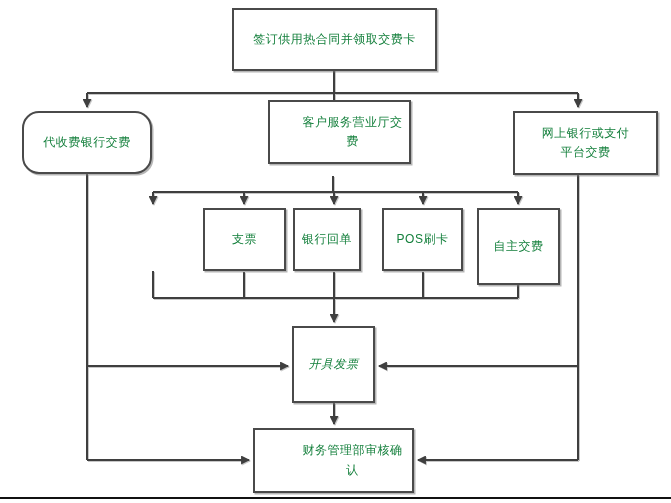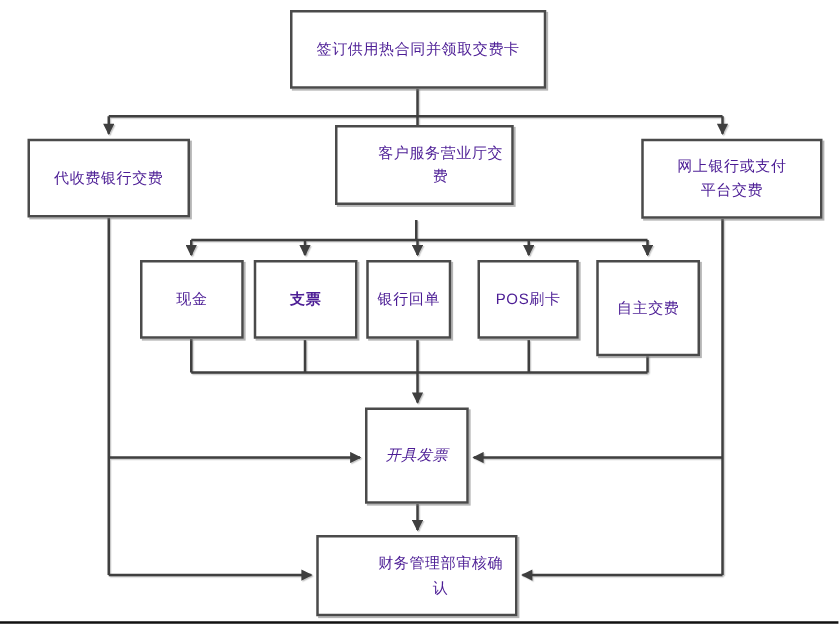--- a/index.html
+++ b/index.html
@@ -28,21 +28,21 @@
     box-sizing: border-box;
     background: #ffffff;
     border: 2px solid #4a4a4a;
     box-shadow: 1.5px 1.5px 0 rgba(120,120,120,0.55);
     display: flex;
     align-items: center;
     justify-content: center;
     text-align: center;
     font-size: 12px;
     line-height: 1.6;
-    color: #4c1d95;
+    color: #15803d;
     padding: 2px 6px;
     letter-spacing: 0.5px;
   }
   .node.narrow-wrap { padding: 2px 21px; }
   .bottom-rule {
     position: absolute;
     left: 0;
     top: 497px;
     width: 671px;
     height: 0;
@@ -101,29 +101,28 @@
       <path d="M578,460 H418" marker-end="url(#arrow)"></path>
     </g>
 
     <g stroke="#3f3f3f" stroke-width="2" fill="none">
       <path d="M334,403 V424" marker-end="url(#arrow)"></path>
     </g>
   </svg>
 
   <div class="node" style="left:232px; top:8px;  width:205px; height:63px;">签订供用热合同并领取交费卡</div>
 
-  <div class="node" style="left:22px;  top:111px; width:130px; height:63px;">代收费银行交费</div>
+  <div class="node" style="left:22px;  top:111px; width:130px; height:63px;border-radius:17px;">代收费银行交费</div>
 
   <div class="node" style="left:268px; top:100px; width:143px; height:64px;padding-left:32px;">客户服务营业厅交费</div>
 
   <div class="node narrow-wrap" style="left:513px; top:111px; width:145px; height:64px;">网上银行或支付平台交费</div>
 
-  <div class="node" style="left:112px; top:208px; width:83px; height:63px;">现金</div>
 
-  <div class="node" style="left:203px; top:208px; width:83px; height:63px;font-weight:bold;">支票</div>
+  <div class="node" style="left:203px; top:208px; width:83px; height:63px;">支票</div>
 
   <div class="node" style="left:293px; top:208px; width:68px; height:63px;text-align:right;">银行回单</div>
 
   <div class="node" style="left:382px; top:208px; width:81px; height:63px;">POS刷卡</div>
 
   <div class="node" style="left:477px; top:208px; width:83px; height:77px;">自主交费</div>
 
   <div class="node" style="left:292px; top:326px; width:83px; height:77px;font-style:italic;">开具发票</div>
 
   <div class="node" style="left:253px; top:428px; width:161px; height:65px;padding-left:44px;">财务管理部审核确认</div>

